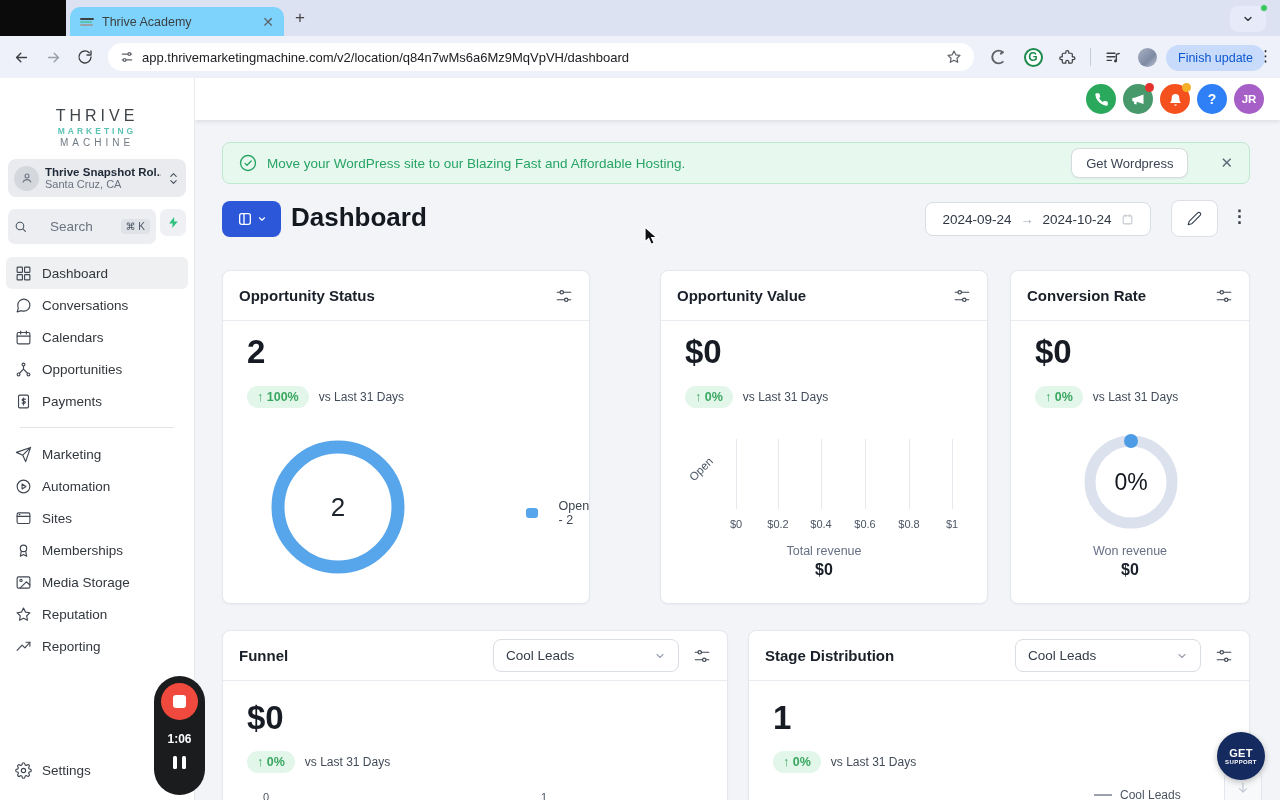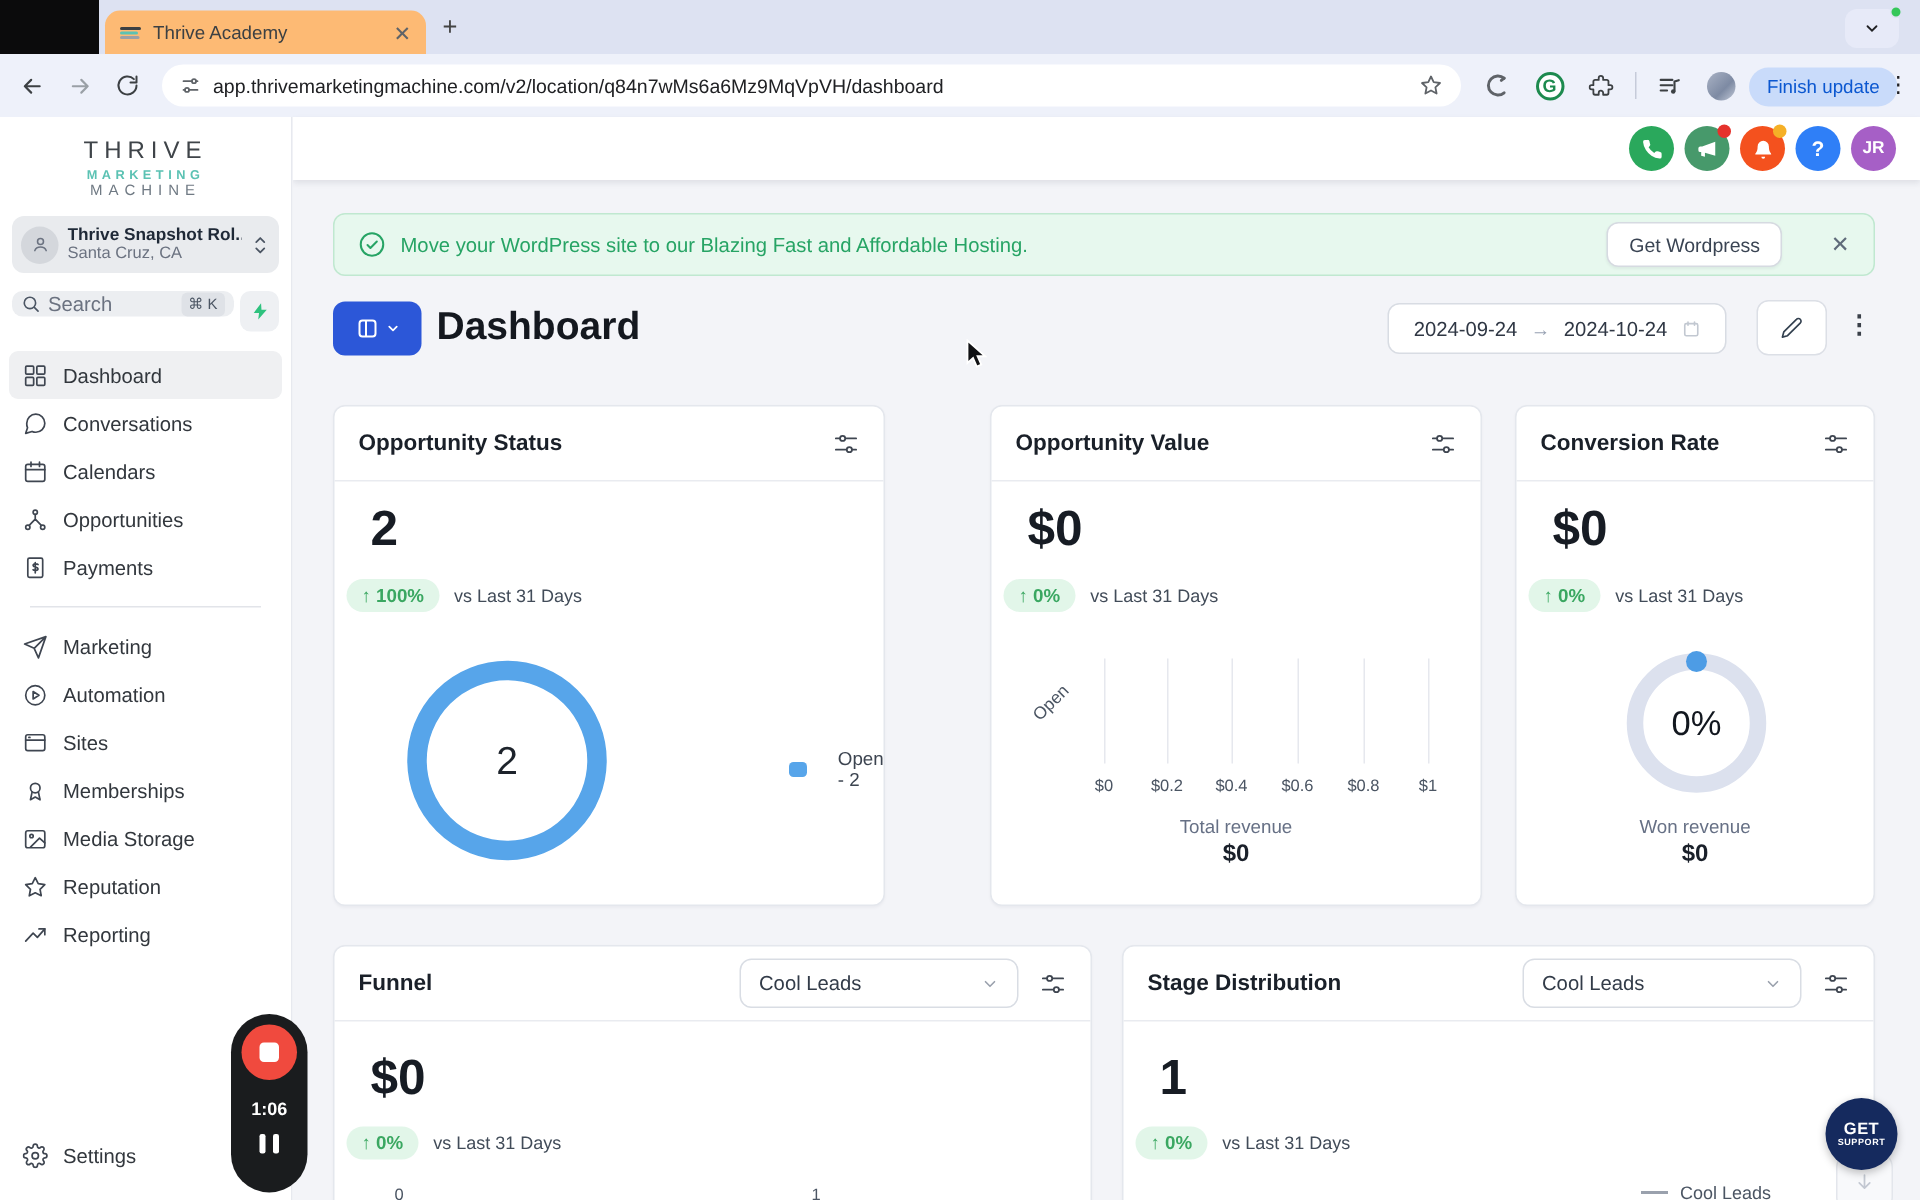--- a/index.html
+++ b/index.html
@@ -2,21 +2,21 @@
 <html><head>
 <meta charset="utf-8">
 <style>
   * { box-sizing: border-box; margin: 0; padding: 0; }
   html,body { font-family: "Liberation Sans", sans-serif; background:#fff; }
   .stage { position:relative; width:1280px; height:800px; overflow:hidden; background:#f3f4f8; }
 
   
   .tabstrip { position:absolute; left:0; top:0; width:1280px; height:36px; background:#dde2f2; }
   .corner-dark { position:absolute; left:0; top:0; width:66px; height:36px; background:#0b0b0c; }
-  .tab { position:absolute; left:70px; top:7px; width:214px; height:29px; background:#fdba74;
+  .tab { position:absolute; left:70px; top:7px; width:214px; height:29px; background:#7dd3fc;
          border-radius:10px 10px 0 0; display:flex; align-items:center; padding:0 10px; }
   .favicon { width:14px; height:14px; display:flex; flex-direction:column; justify-content:center; gap:1px; }
   .favicon i { display:block; height:2px; border-radius:1px; }
   .favicon i:nth-child(1){ background:#3c4043; width:14px; }
   .favicon i:nth-child(2){ background:#5bc2b3; width:12px; }
   .favicon i:nth-child(3){ background:#9aa0a6; width:13px; }
   .tab-title { font-size:12.5px; color:#3c4043; margin-left:8px; flex:1; white-space:nowrap; overflow:hidden; }
   .tab-close { color:#5f6368; font-size:14px; line-height:1; cursor:default; }
   .newtab { position:absolute; left:290px; top:8px; width:20px; height:20px; color:#444; font-size:17px;
             display:flex; align-items:center; justify-content:center; }
@@ -54,33 +54,33 @@
   .hdr-help { background:#2f7ff7; font-size:14px; font-weight:700; }
   .hdr-avatar { background:#a65fc6; font-size:11.5px; font-weight:700; }
   .badge-dot { position:absolute; width:9px; height:9px; border-radius:50%; top:-1px; right:-1px; }
   .badge-red { background:#e5322c; }
   .badge-amber { background:#f5b027; }
 
   
   .sidebar { position:absolute; left:0; top:78px; width:195px; height:722px; background:#fff;
              border-right:1px solid #e7e9ef; z-index:5; }
   .logo { text-align:center; padding-top:13px; line-height:1.25; }
-  .logo-1 { font-size:16px; letter-spacing:4px; color:#3f4449; }
+  .logo-1 { font-size:16px; letter-spacing:4px; color:#3f4449;margin-top:15px; }
   .logo-2 { font-size:8.5px; letter-spacing:3px; color:#5bc2b3; font-weight:700; }
   .logo-3 { font-size:10px; letter-spacing:4px; color:#707a84; }
   .loc-switcher { margin:10px 8px 0; background:#e9ebee; border-radius:8px; height:38px;
                   display:flex; align-items:center; padding:0 6px; gap:6px; }
   .loc-avatar { width:25px; height:25px; border-radius:50%; background:#d4d7dc; display:flex;
                 align-items:center; justify-content:center; flex:none; }
   .loc-texts { flex:1; min-width:0; }
   .loc-name { font-size:11.5px; font-weight:700; color:#1f2937; white-space:nowrap; overflow:hidden; }
   .loc-city { font-size:11px; color:#6b7280; white-space:nowrap; overflow:hidden; }
   .searchrow { margin:12px 8px 0; display:flex; gap:4px; }
-  .searchbox { flex:1; height:17px; background:#eceef1; border-radius:7px; display:flex;
-               align-items:center; padding:0 6px; gap:5px; }
+  .searchbox { flex:1; height:35px; background:#eceef1; border-radius:7px; display:flex;
+               align-items:center; padding:0 6px; gap:23px; }
   .search-ph { font-size:13.5px; color:#6b7280; flex:1; }
   .kbd { background:#dfe2e7; border-radius:4px; font-size:10px; color:#4b5563; padding:2px 5px; }
   .bolt-btn { width:26px; height:27px; background:#eef0f3; border-radius:7px; display:flex;
               align-items:center; justify-content:center; }
   .nav { margin-top:13px; padding:0 6px; }
   .nav-item { height:32px; display:flex; align-items:center; gap:10px; padding:0 9px;
               border-radius:6px; color:#32373d; font-size:13.5px; font-weight:500; }
   .nav-item.active { background:#eff0f2; }
   .nav-ic { width:17px; height:17px; flex:none; stroke:#3f4651; fill:none; stroke-width:1.6;
             stroke-linecap:round; stroke-linejoin:round; }
@@ -126,21 +126,21 @@
           box-shadow:0 1px 2px rgba(16,24,40,.04); z-index:2; }
   .card-header { height:50px; display:flex; align-items:center; padding:0 16px;
                  border-bottom:1px solid #e9ebf0; }
   .card-title { font-size:15px; font-weight:600; color:#1a2029; }
   .sliders { margin-left:auto; width:18px; height:18px; stroke:#3f4651; fill:none; stroke-width:1.6;
              stroke-linecap:round; }
   .dd { margin-left:auto; width:186px; height:33px; border:1px solid #d9dde4; border-radius:8px;
         display:flex; align-items:center; padding:0 12px; gap:8px; }
   .dd-label { font-size:13.5px; color:#333c49; flex:1; }
   .big { position:absolute; left:24px; font-size:33px; font-weight:700; color:#171c24; }
-  .delta-row { position:absolute; left:8px; display:flex; align-items:center; gap:10px; }
+  .delta-row { position:absolute; left:24px; display:flex; align-items:center; gap:10px; }
   .pill { background:#e2f6e9; color:#3aa761; font-size:12.5px; font-weight:600; border-radius:12px;
           padding:4px 10px; }
   .vs { font-size:12px; color:#424c59; font-weight:500; }
   .donut-wrap { position:absolute; left:45px; top:166px; width:140px; height:140px; }
   .donut-center { position:absolute; left:0; top:0; width:140px; height:140px; display:flex;
                   align-items:center; justify-content:center; font-size:26px; color:#1d232b; }
   .legend1 { position:absolute; left:303px; top:228px; display:flex; align-items:center; gap:21px; }
   .legend1 i { width:16px; height:10px; border-radius:3px; background:#57a5ea; display:block; }
   .legend1 span { font-size:12.5px; color:#3c4450; }
   .grid-lines { position:absolute; left:0; top:168px; width:100%; height:70px; }

